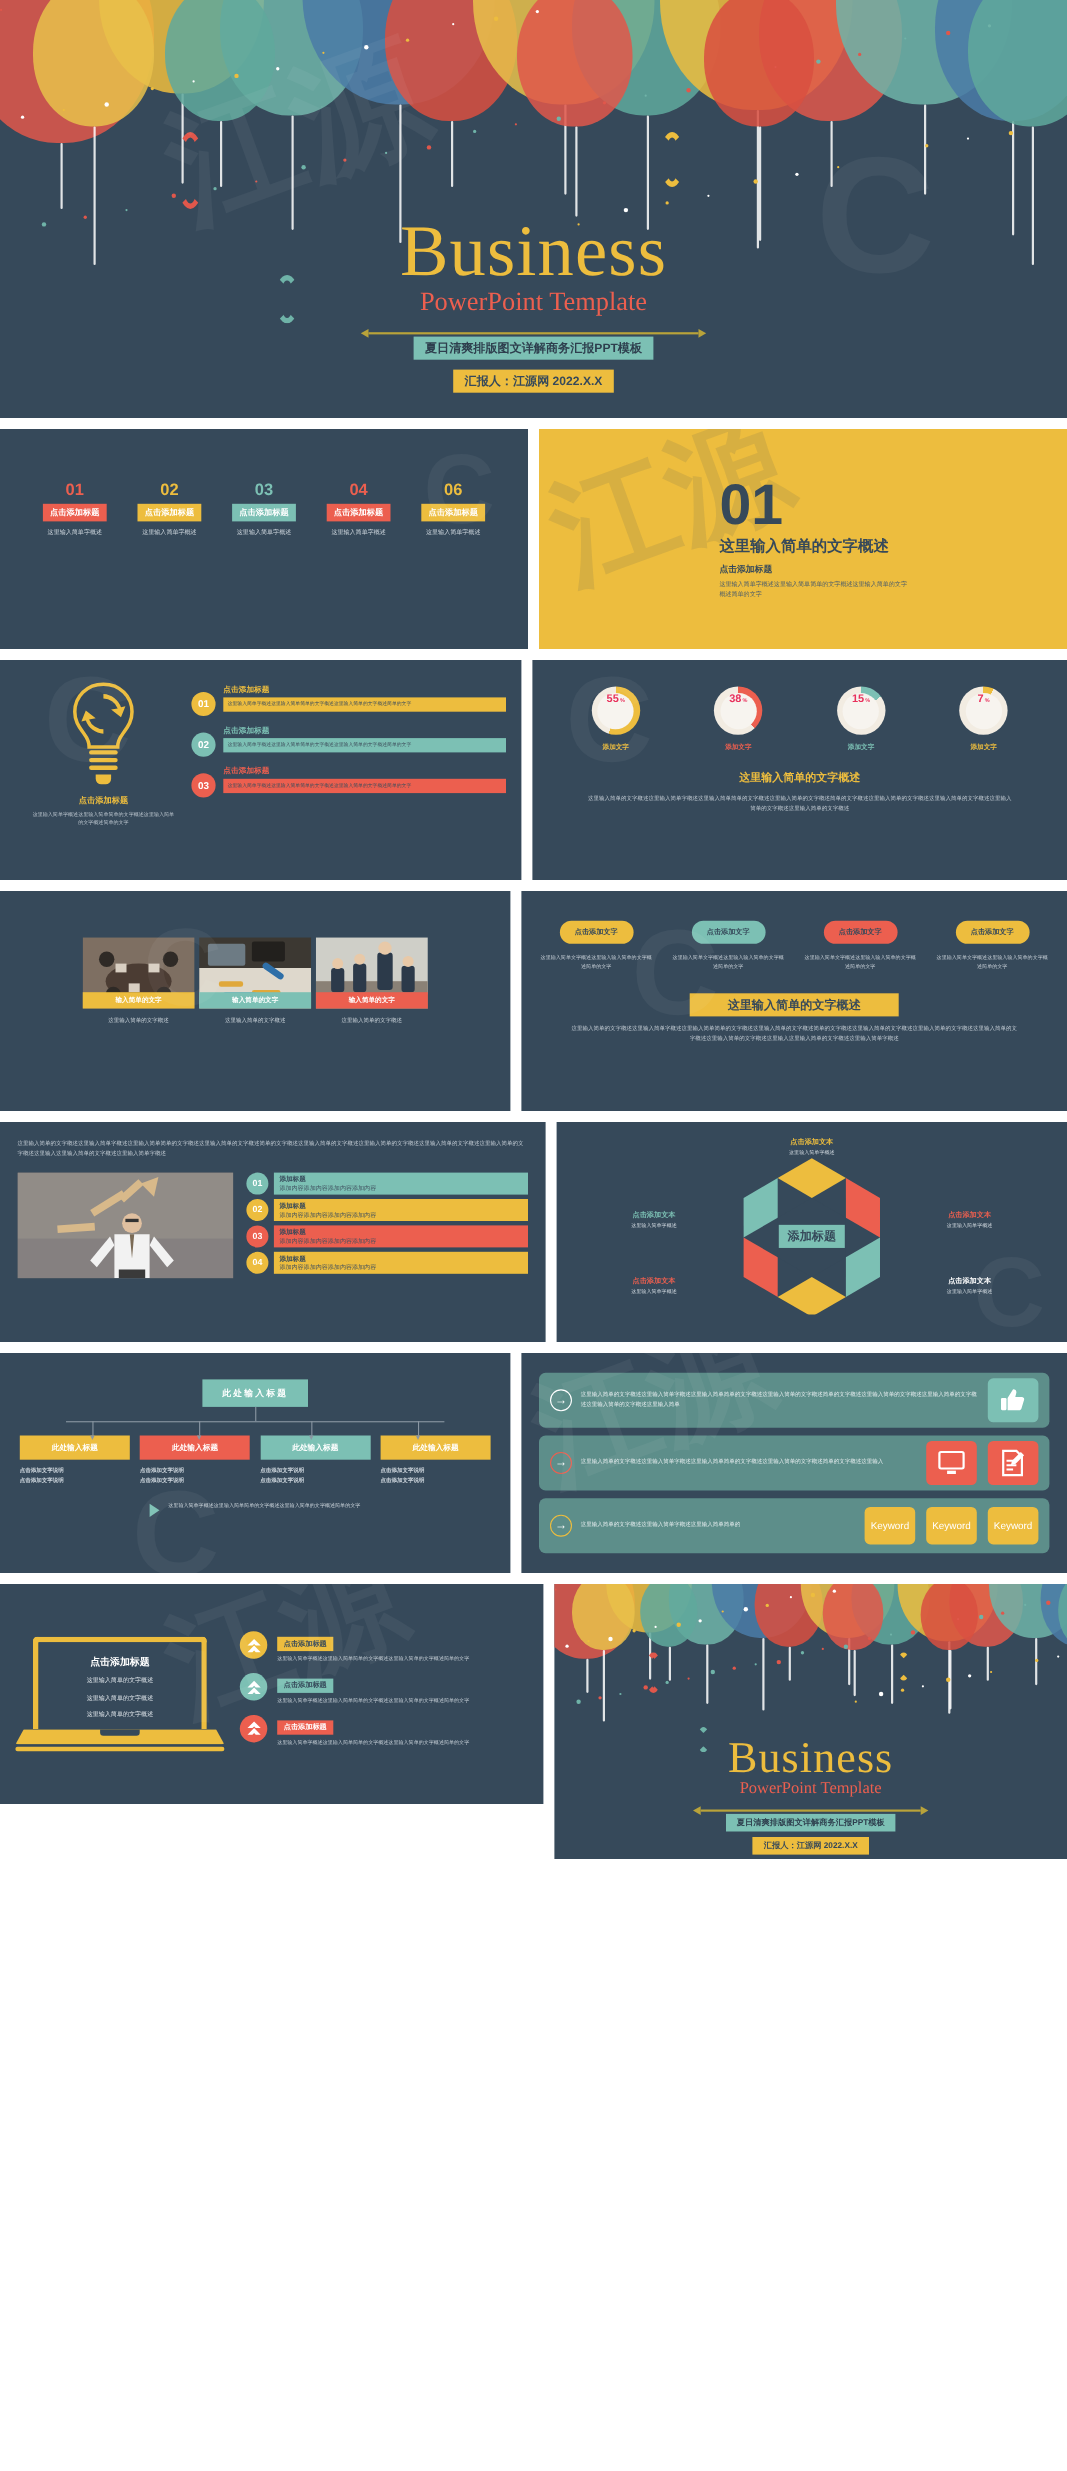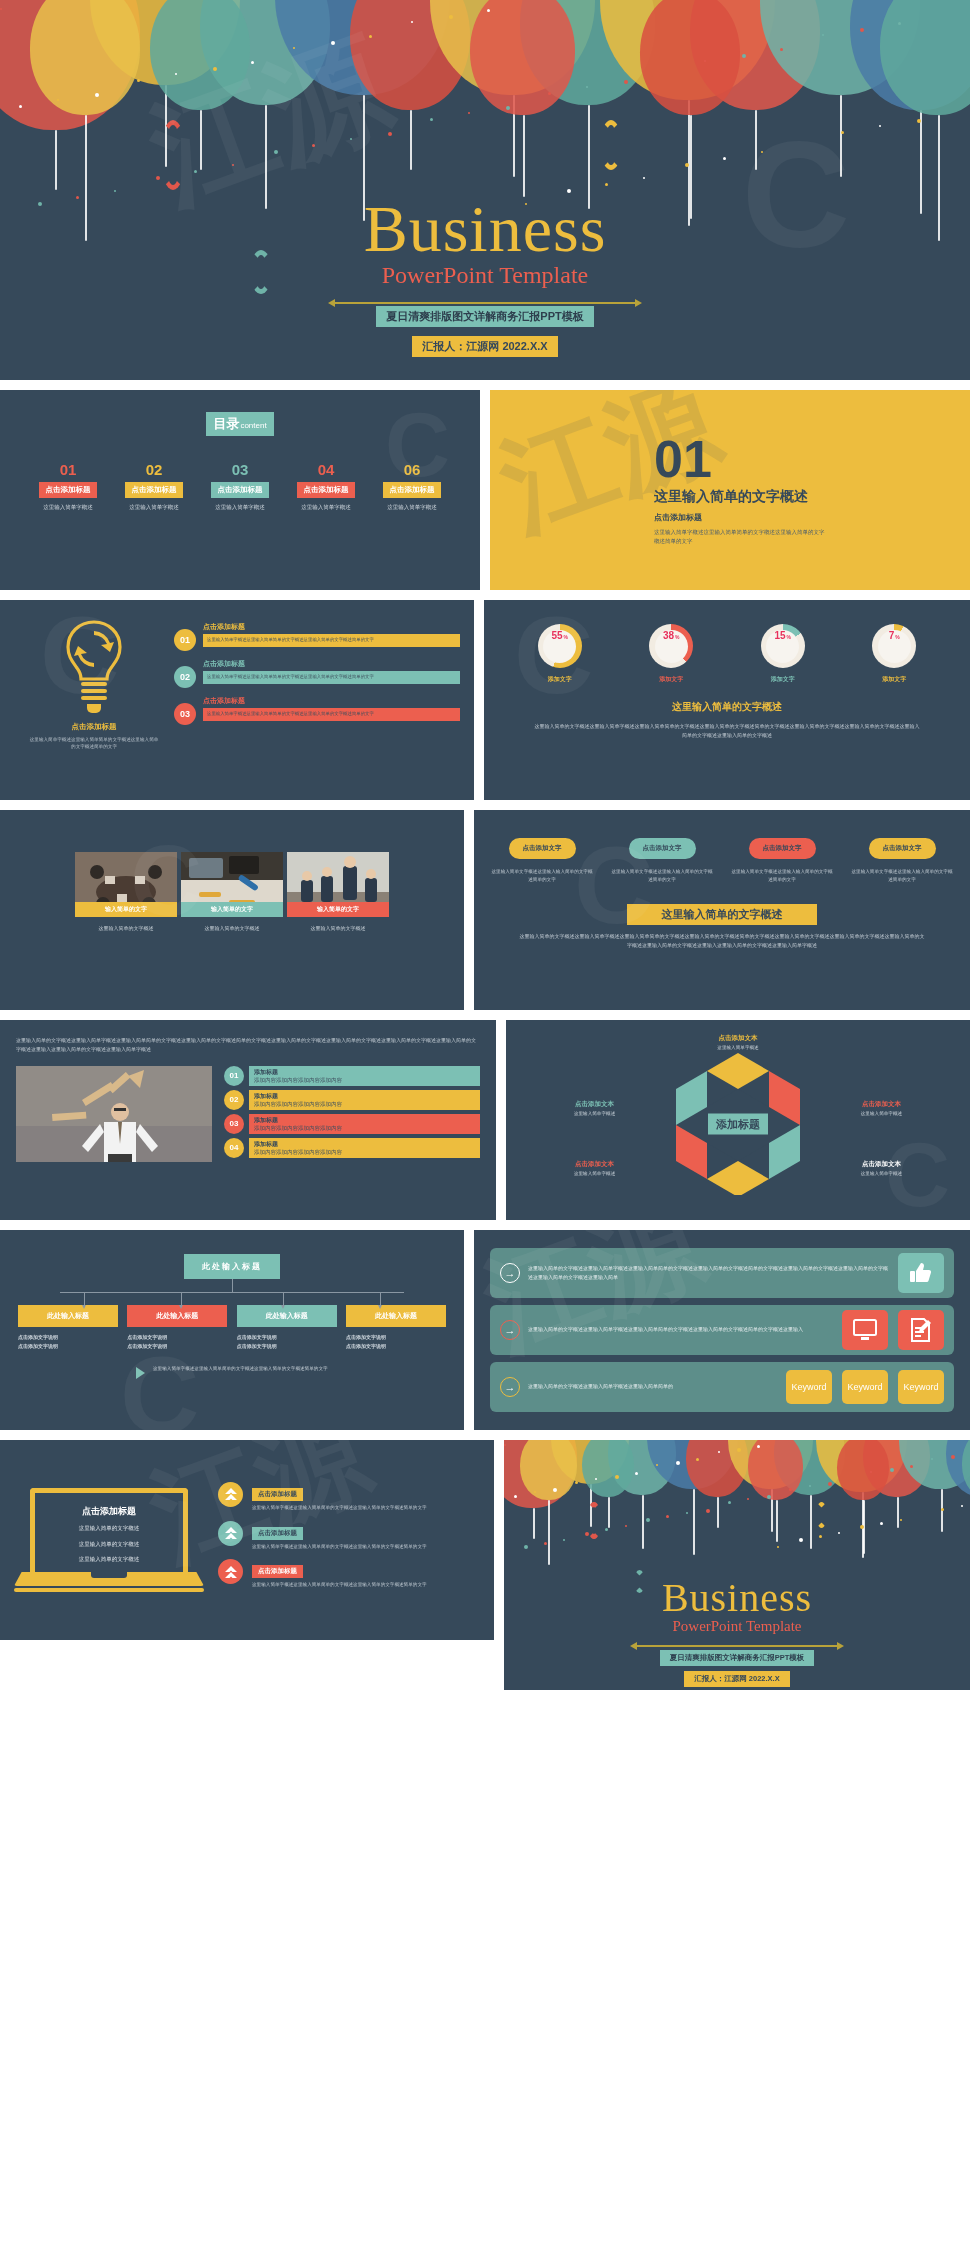--- a/index.html
+++ b/index.html
@@ -370,23 +370,20 @@
     </div>
     <div class="hero-text" style="top:336px;">
       <span class="chip-gold" style="font-size:11px;">汇报人：江源网 2022.X.X</span>
     </div>
   </div>
 
   <div class="row">
 
     <div class="slide toc">
       <div class="wm" style="right:30px;top:10px;font-size:90px;">C</div>
-      <div class="toc-head">
-        <span class="badge"><span>目录</span><small>content</small></span>
-      </div>
       <div class="toc-items" id="tocItems">
   <div class="toc-item">
     <div class="toc-num" style="color:#ec5f4f">01</div>
     <span class="toc-btn" style="background:#ec5f4f">点击添加标题</span>
     <div class="toc-desc">这里输入简单字概述</div>
   </div>
   <div class="toc-item">
     <div class="toc-num" style="color:#edbd3e">02</div>
     <span class="toc-btn" style="background:#edbd3e">点击添加标题</span>
     <div class="toc-desc">这里输入简单字概述</div>

